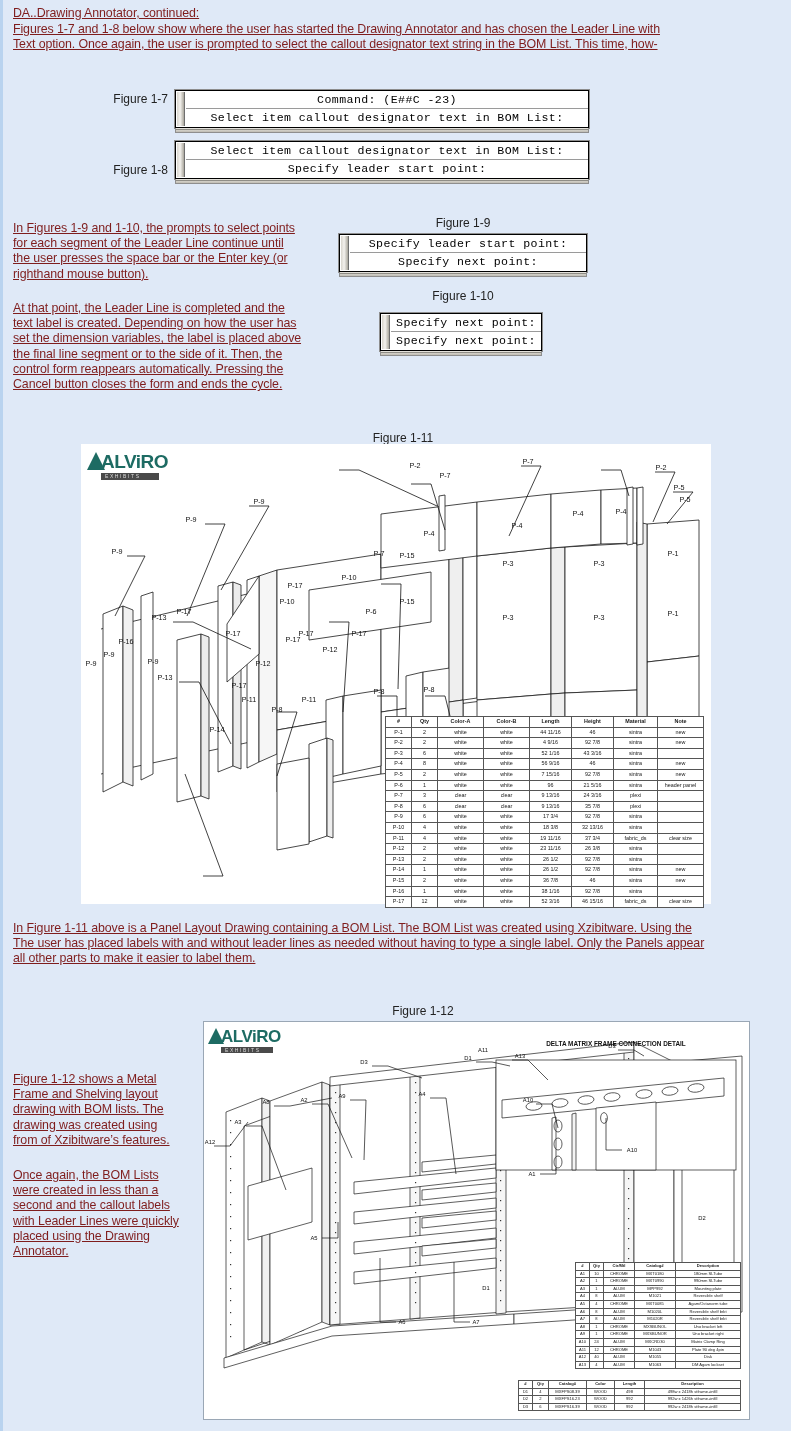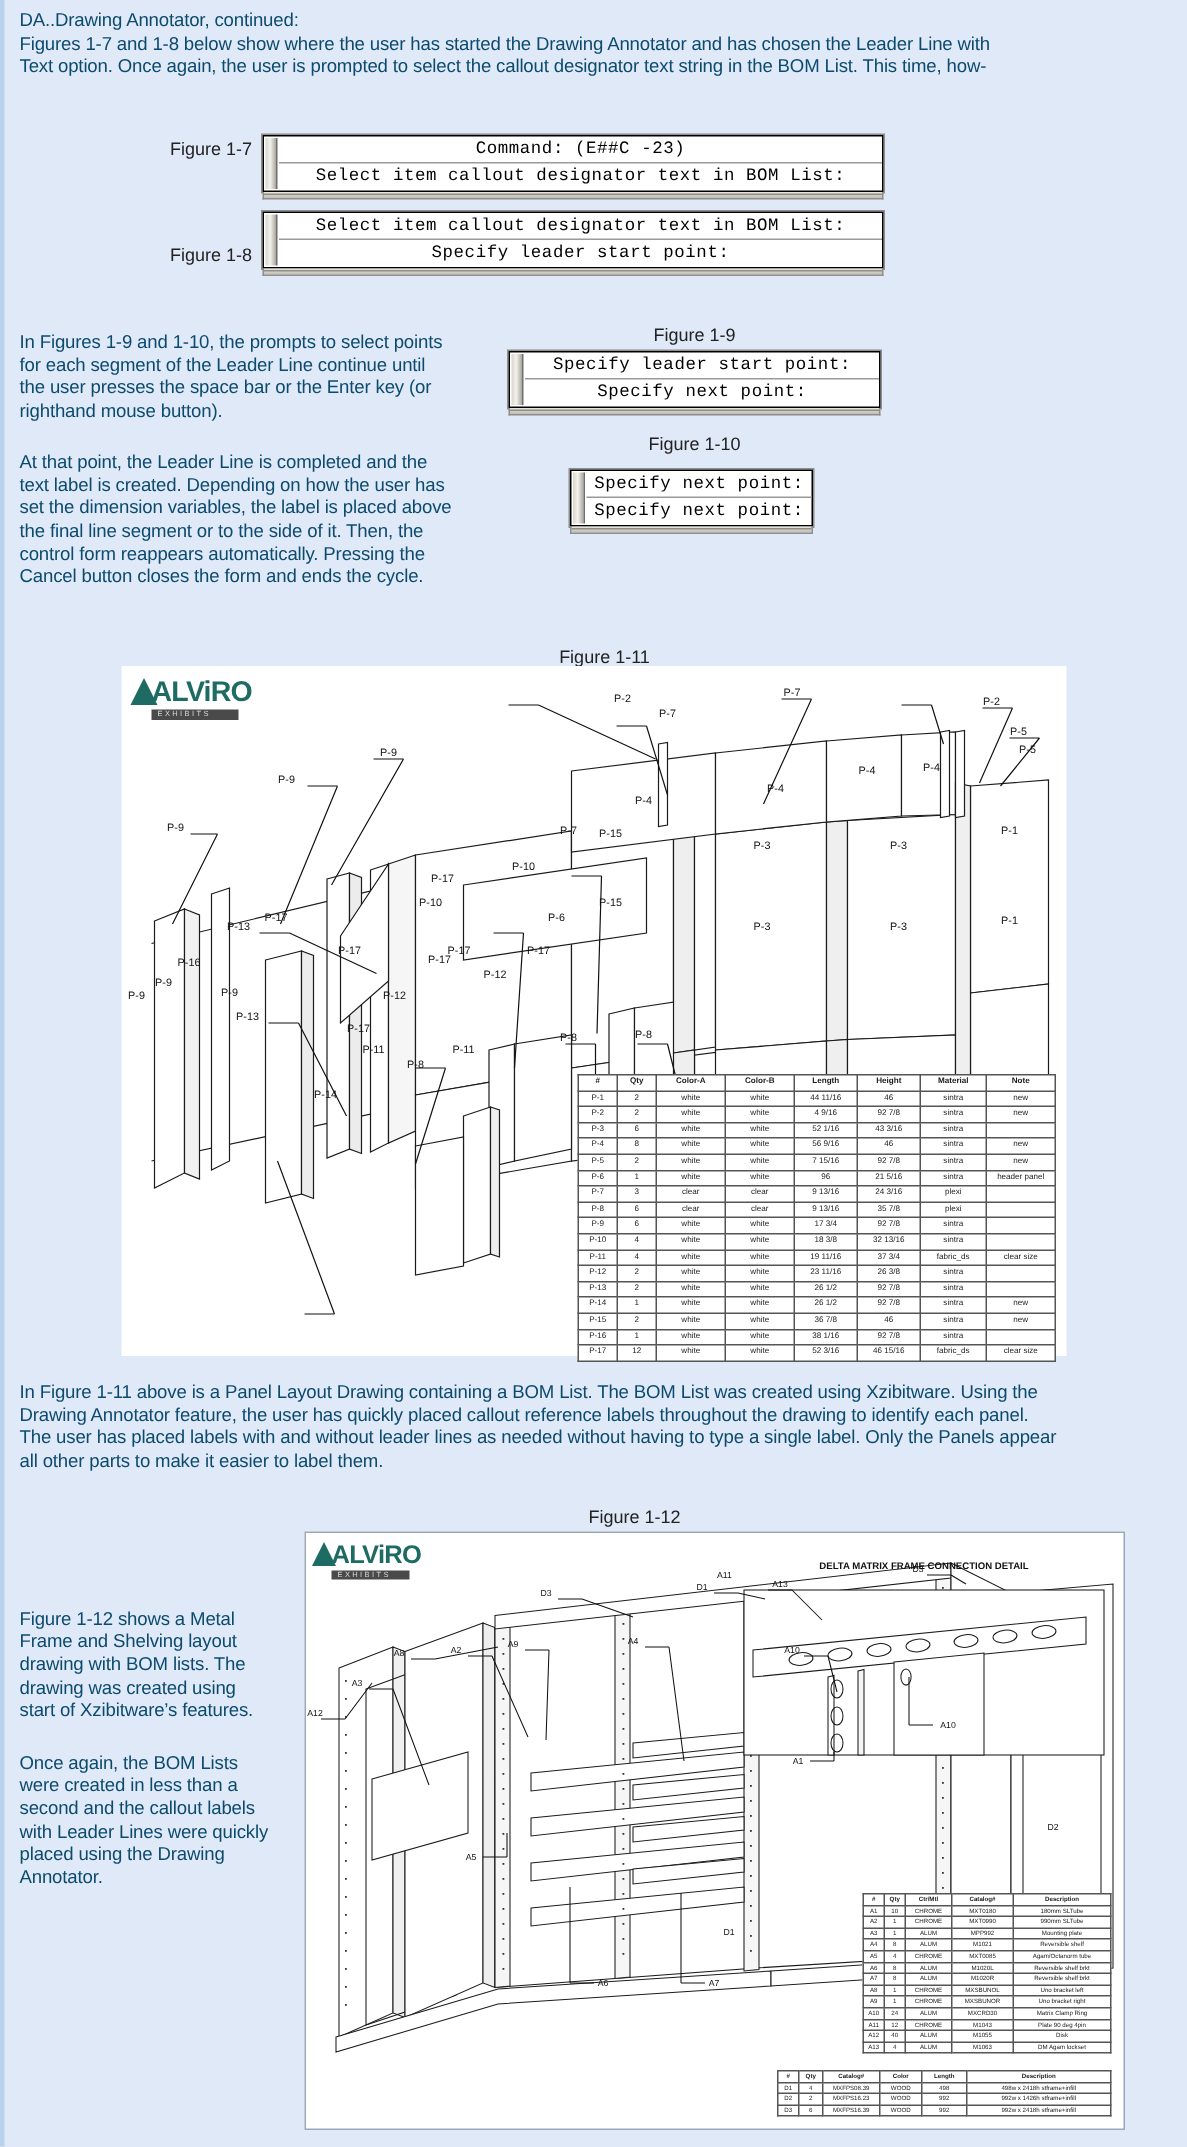--- a/index.html
+++ b/index.html
@@ -11,22 +11,23 @@
     position:relative;
     overflow:hidden;
     border-left:3px solid #b9d3ef;
   }
   .page{position:absolute;inset:0;}
 
   
   .para{
     font-size:12.4px;
     line-height:15.2px;
-    color:#0c4a6e;
+    color:#7f1d1d;
     letter-spacing:-0.1px;
+    text-decoration:underline;
   }
   .fig-caption{
     font-size:12px;
     color:#222;
     text-align:center;
   }
   .fig-label-left{
     font-size:12px;
     color:#222;
     text-align:right;
@@ -534,21 +535,20 @@
           <td>52 3/16</td>
           <td>46 15/16</td>
           <td>fabric_ds</td>
           <td>clear size</td>
         </tr>
       </tbody>
   </table>
 
   <div style="position:absolute;left:10px;top:921px;">
     <div class="para">In Figure 1-11 above is a Panel Layout Drawing containing a BOM List.  The BOM List was created using Xzibitware.  Using the</div>
-    <div class="para">Drawing Annotator feature, the user has quickly placed callout reference labels throughout the drawing to identify each panel.</div>
     <div class="para">The user has placed labels with and without leader lines as needed without having to type a single label.   Only the Panels appear</div>
     <div class="para">all other parts to make it easier to label them.</div>
   </div>
 
   <div class="fig-caption" style="position:absolute;left:320px;top:1004px;width:200px;">Figure 1-12</div>
 
   <div class="drawing bordered" style="left:200px;top:1021px;width:545px;height:397px;">
     <svg class="dw" viewBox="0 0 545 397" preserveAspectRatio="none">
       <g stroke="#1b1b1b" fill="none" stroke-width="0.7">
 
@@ -949,21 +949,21 @@
           <td>992w x 2418h stframe+infill</td>
         </tr>
       </tbody>
   </table>
 
   <div style="position:absolute;left:10px;top:1072px;">
     <div class="para">Figure 1-12 shows a Metal</div>
     <div class="para">Frame and Shelving layout</div>
     <div class="para">drawing with BOM lists.  The</div>
     <div class="para">drawing was created using</div>
-    <div class="para">start of Xzibitware’s features.</div>
+    <div class="para">from of Xzibitware’s features.</div>
   </div>
 
   <div style="position:absolute;left:10px;top:1168px;">
     <div class="para">Once again, the BOM Lists</div>
     <div class="para">were created in less than a</div>
     <div class="para">second and the callout labels</div>
     <div class="para">with Leader Lines were quickly</div>
     <div class="para">placed using the Drawing</div>
     <div class="para">Annotator.</div>
   </div>

